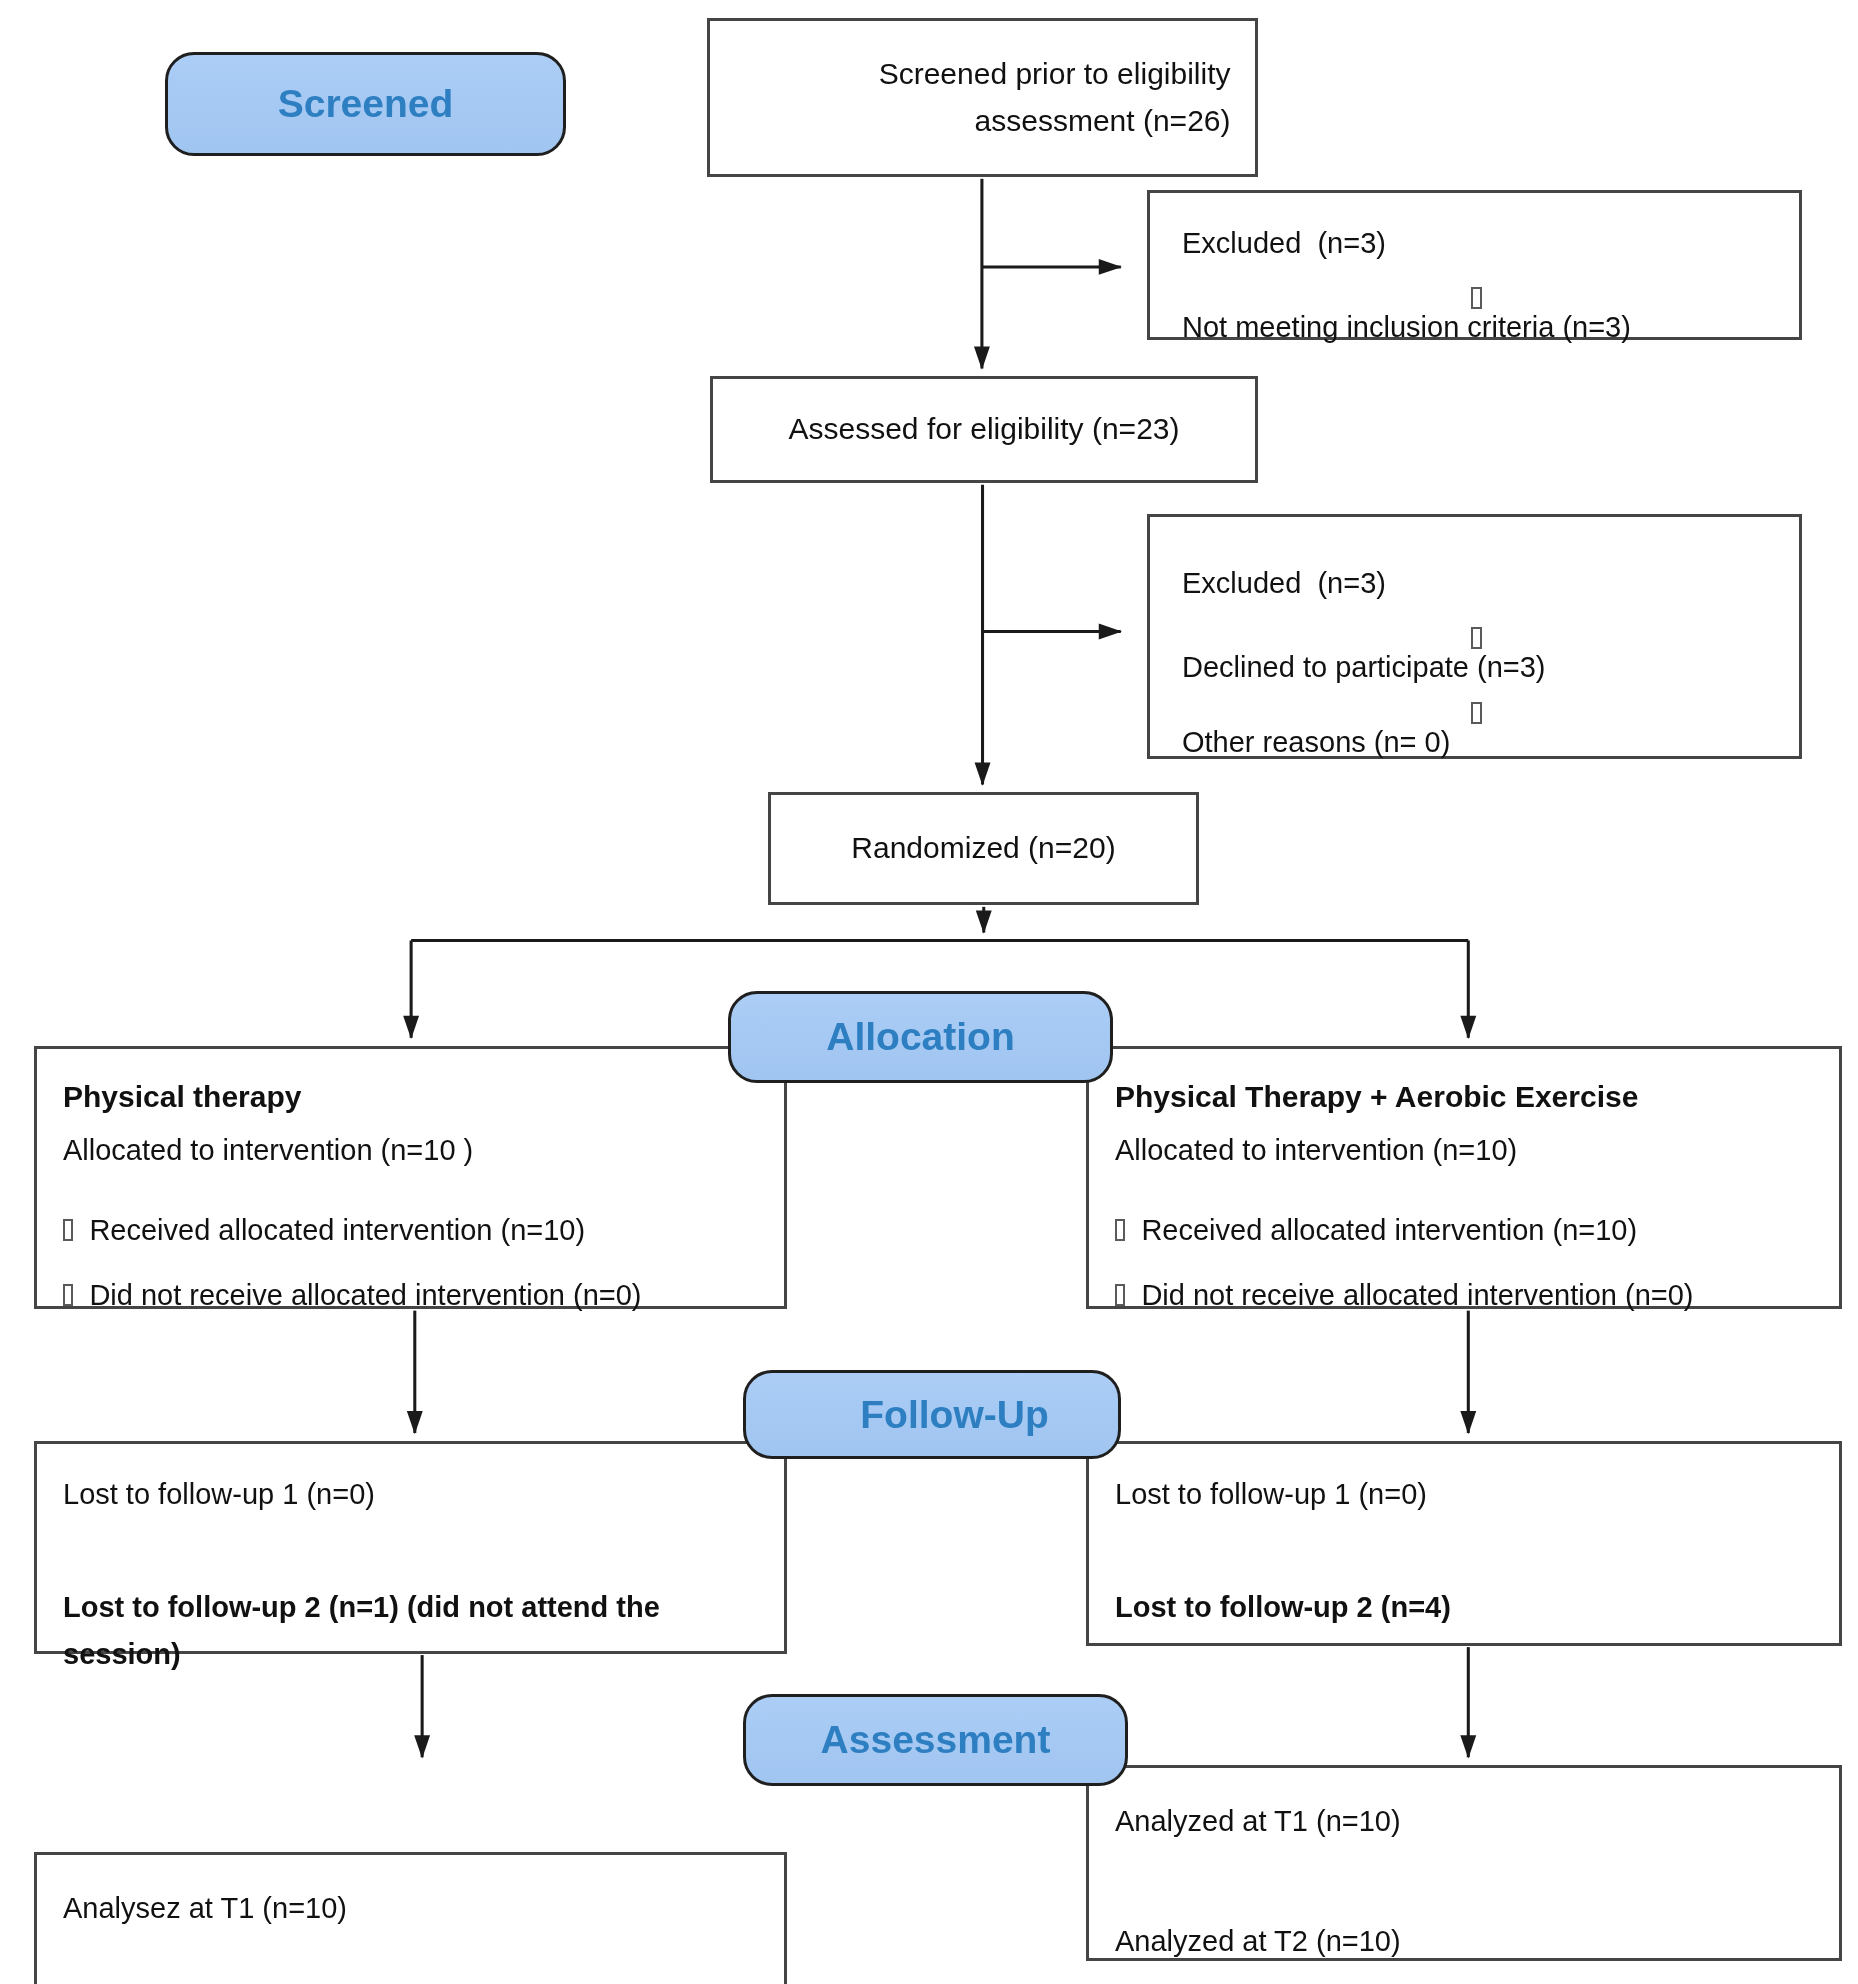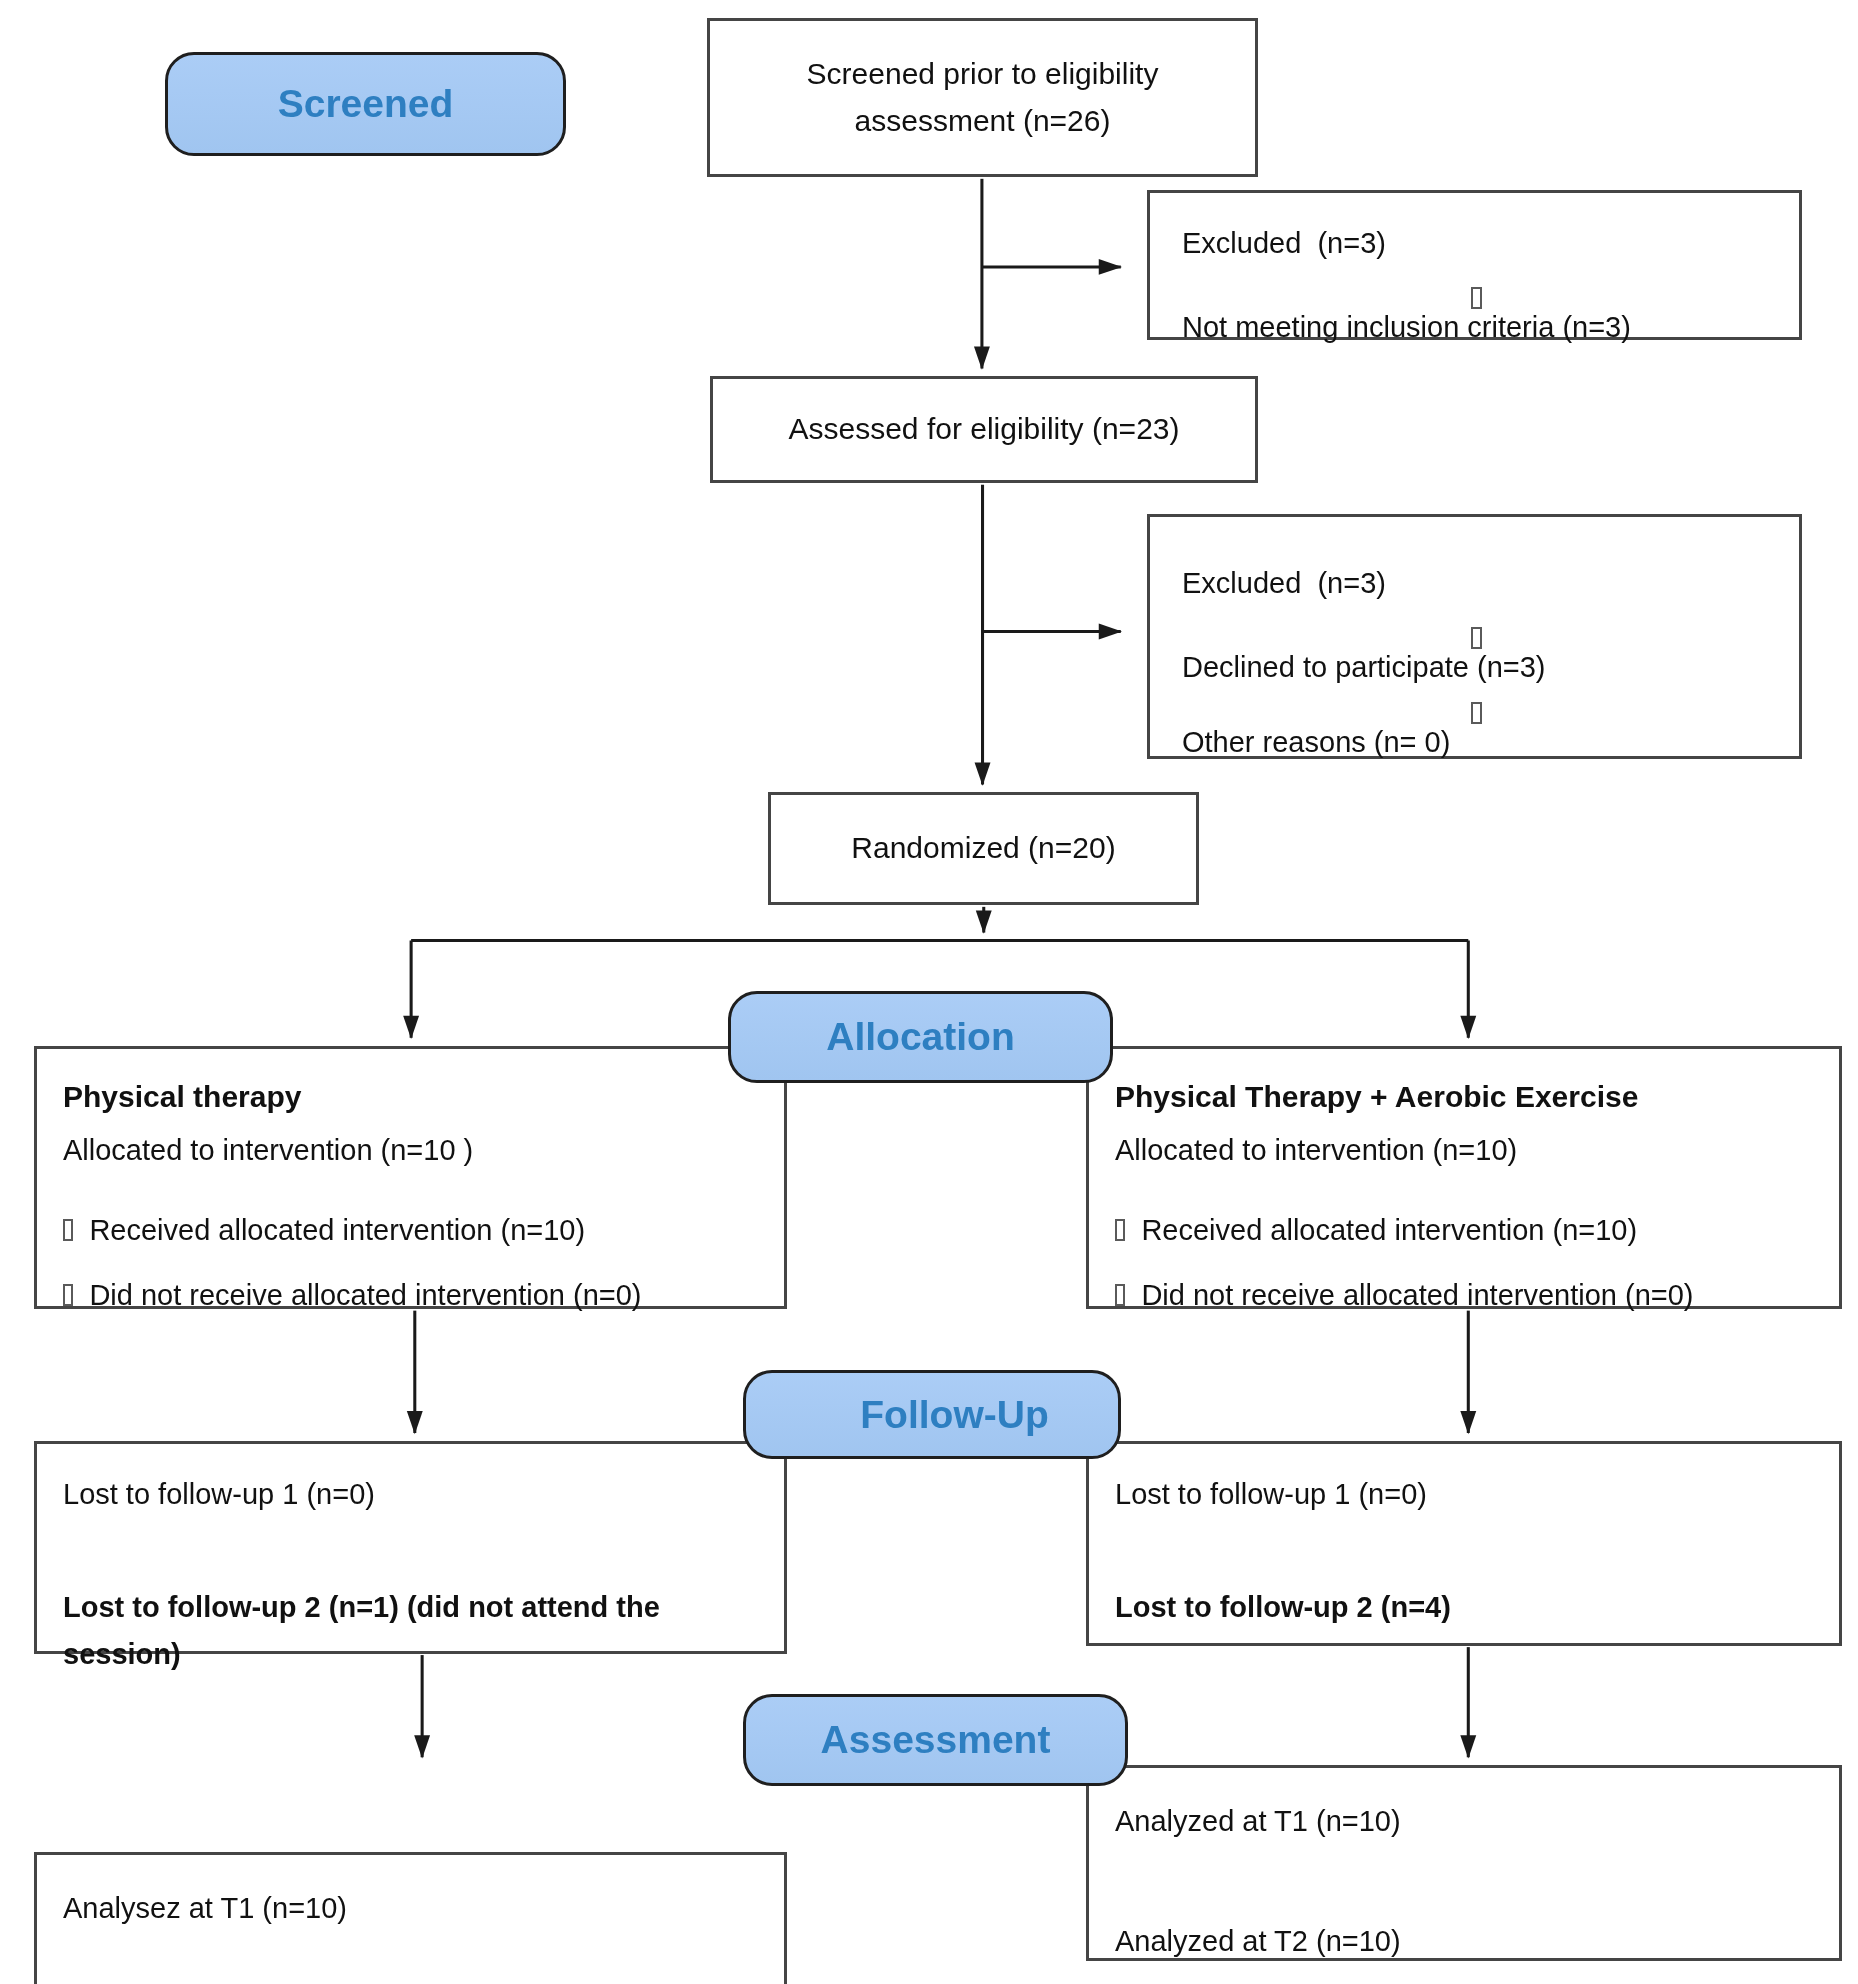--- a/index.html
+++ b/index.html
@@ -24,21 +24,21 @@
     border: 3.7px solid #454545;
     box-sizing: border-box;
     z-index: 2;
     font-size: 29px;
     line-height: 1.25;
   }
   .box.center {
     display: flex;
     align-items: center;
     justify-content: center;
-    text-align: center;
+    text-align: right;
     font-size: 30px;
     line-height: 1.55;
   }
   .stage-label {
     position: absolute;
     background: linear-gradient(#abcdf6, #a0c5f0);
     border: 3.1px solid #1f1f1f;
     border-radius: 29px;
     box-sizing: border-box;
     display: flex;

